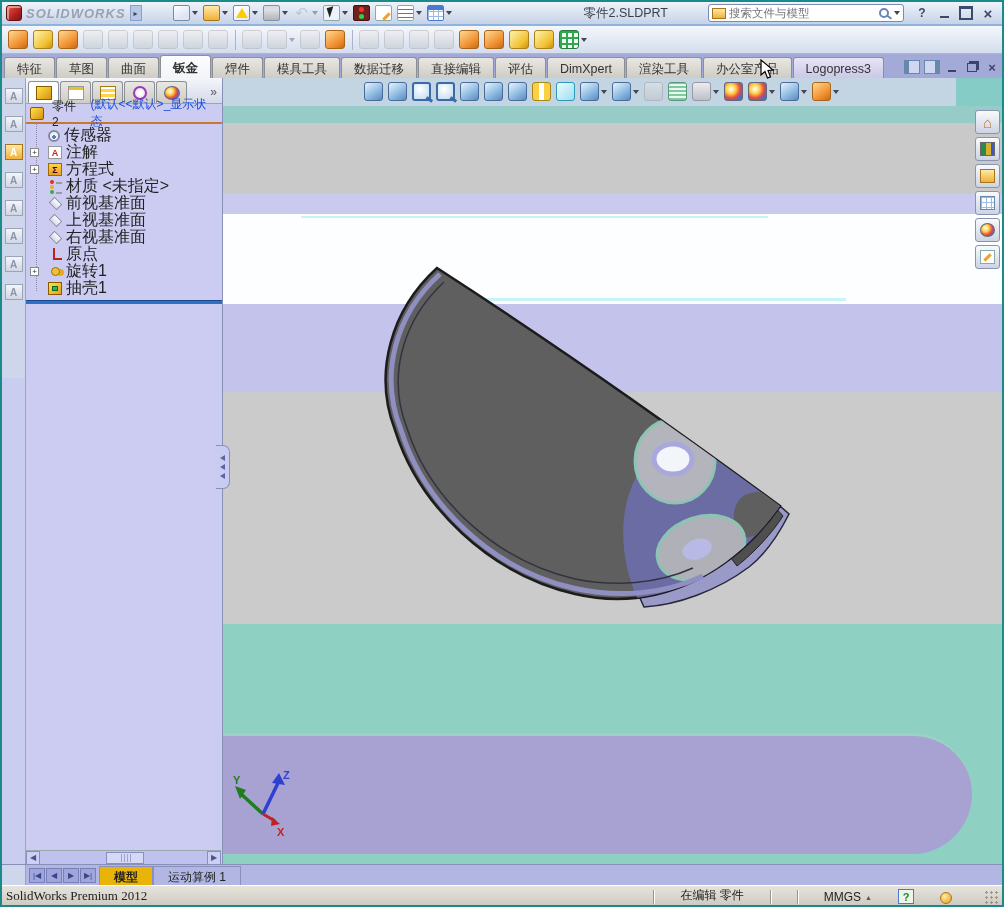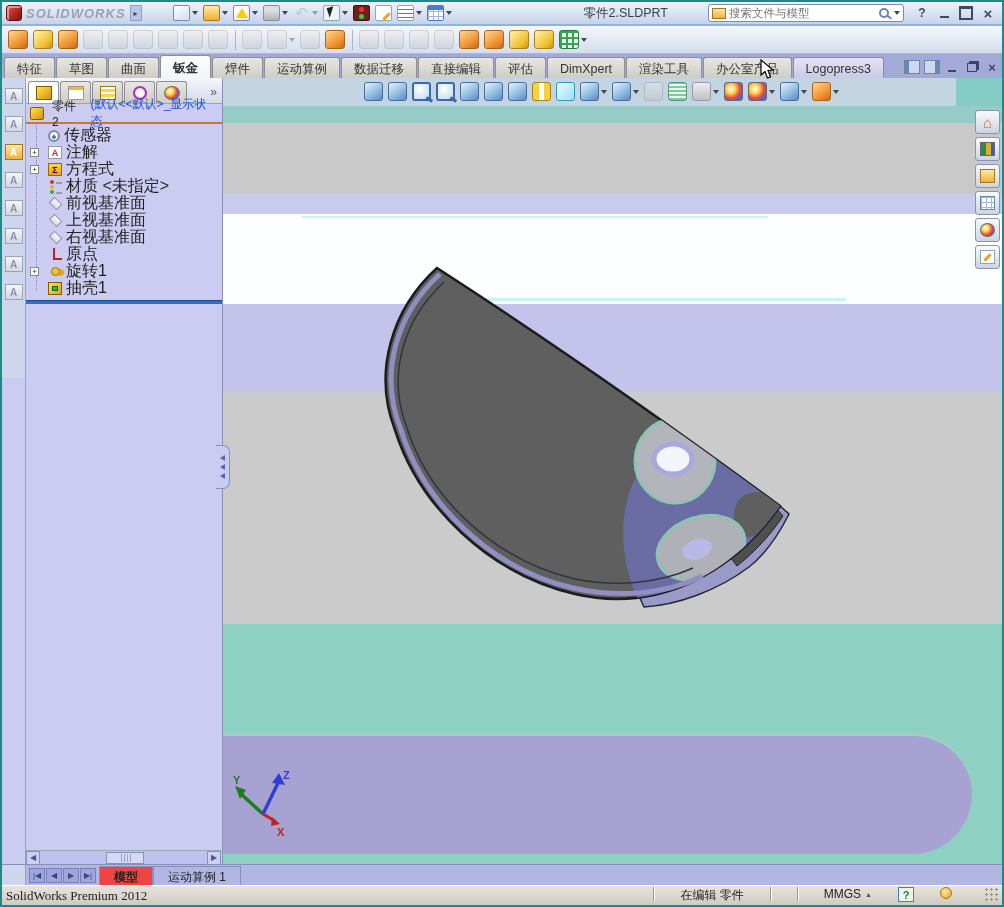--- a/index.html
+++ b/index.html
@@ -228,28 +228,28 @@
 
   
   .bottomtabs{ position:absolute; left:0; top:862px; width:1000px; height:21px; background:#b2b6e2;
     display:flex; align-items:flex-end; border-top:1px solid #8890b8; }
   .bt-pad{ width:24px; height:100%; background:#cdd6ea; border-right:1px solid #9aa4c0; }
   .bt-nav{ display:flex; gap:1px; padding:0 3px 2px; }
   .bt-nbtn{ width:16px; height:15px; background:#a0a6dc; border:1px solid #7880b8; color:#3a4488;
     font-size:8px; display:flex; align-items:center; justify-content:center; cursor:pointer; }
   .btab{ height:19px; padding:2px 14px 0; background:#b2b6e2; border:1px solid #8890c0; border-bottom:none;
     font-size:12px; display:flex; align-items:center; cursor:pointer; white-space:nowrap; }
-  .btab.active{ background:#ef4444; font-weight:bold; }
+  .btab.active{ background:#eab308; font-weight:bold; }
 
   
   .statusbar{ position:absolute; left:0; top:883px; width:1000px; height:20px;
     background:linear-gradient(#e7e4dd,#cfcbc2); border-top:1px solid #fff;
     display:flex; align-items:center; padding:0 4px; font-size:12px; color:#222; }
   .sb-product{ font-family:"Liberation Serif",serif; font-size:13px; }
-  .sb-right{ margin-left:auto; display:flex; align-items:flex-start; gap:26px; }
+  .sb-right{ margin-left:auto; display:flex; align-items:flex-end; gap:26px; }
   .sb-sep{ width:1px; height:14px; background:#9a968c; box-shadow:1px 0 0 #fff; }
   .sb-units{ display:flex; align-items:center; gap:4px; cursor:pointer; }
   .sb-units-caret{ font-size:7px; color:#555; }
   .sb-help{ width:16px; height:15px; border:1px solid #4a7ad0; background:#eef4e8; color:#1a8a2a;
     font-weight:bold; font-size:11px; display:flex; align-items:center; justify-content:center; cursor:pointer; }
   .sb-moon{ width:12px; height:12px; border-radius:50%;
     background:radial-gradient(circle at 35% 35%,#ffe9a0,#e8a020); border:1px solid #a8761a; }
   .sb-grip{ width:14px; height:14px; margin-left:6px;
     background-image:radial-gradient(circle,#9a968c 1.2px,transparent 1.3px); background-size:5px 5px; }
 
@@ -477,21 +477,21 @@
 
         <div class="tab active">
           <span>钣金</span>
         </div>
 
         <div class="tab">
           <span>焊件</span>
         </div>
 
         <div class="tab">
-          <span>运动算例</span>
+          <span>模具工具</span>
         </div>
 
         <div class="tab">
           <span>数据迁移</span>
         </div>
 
         <div class="tab">
           <span>直接编辑</span>
         </div>
 

